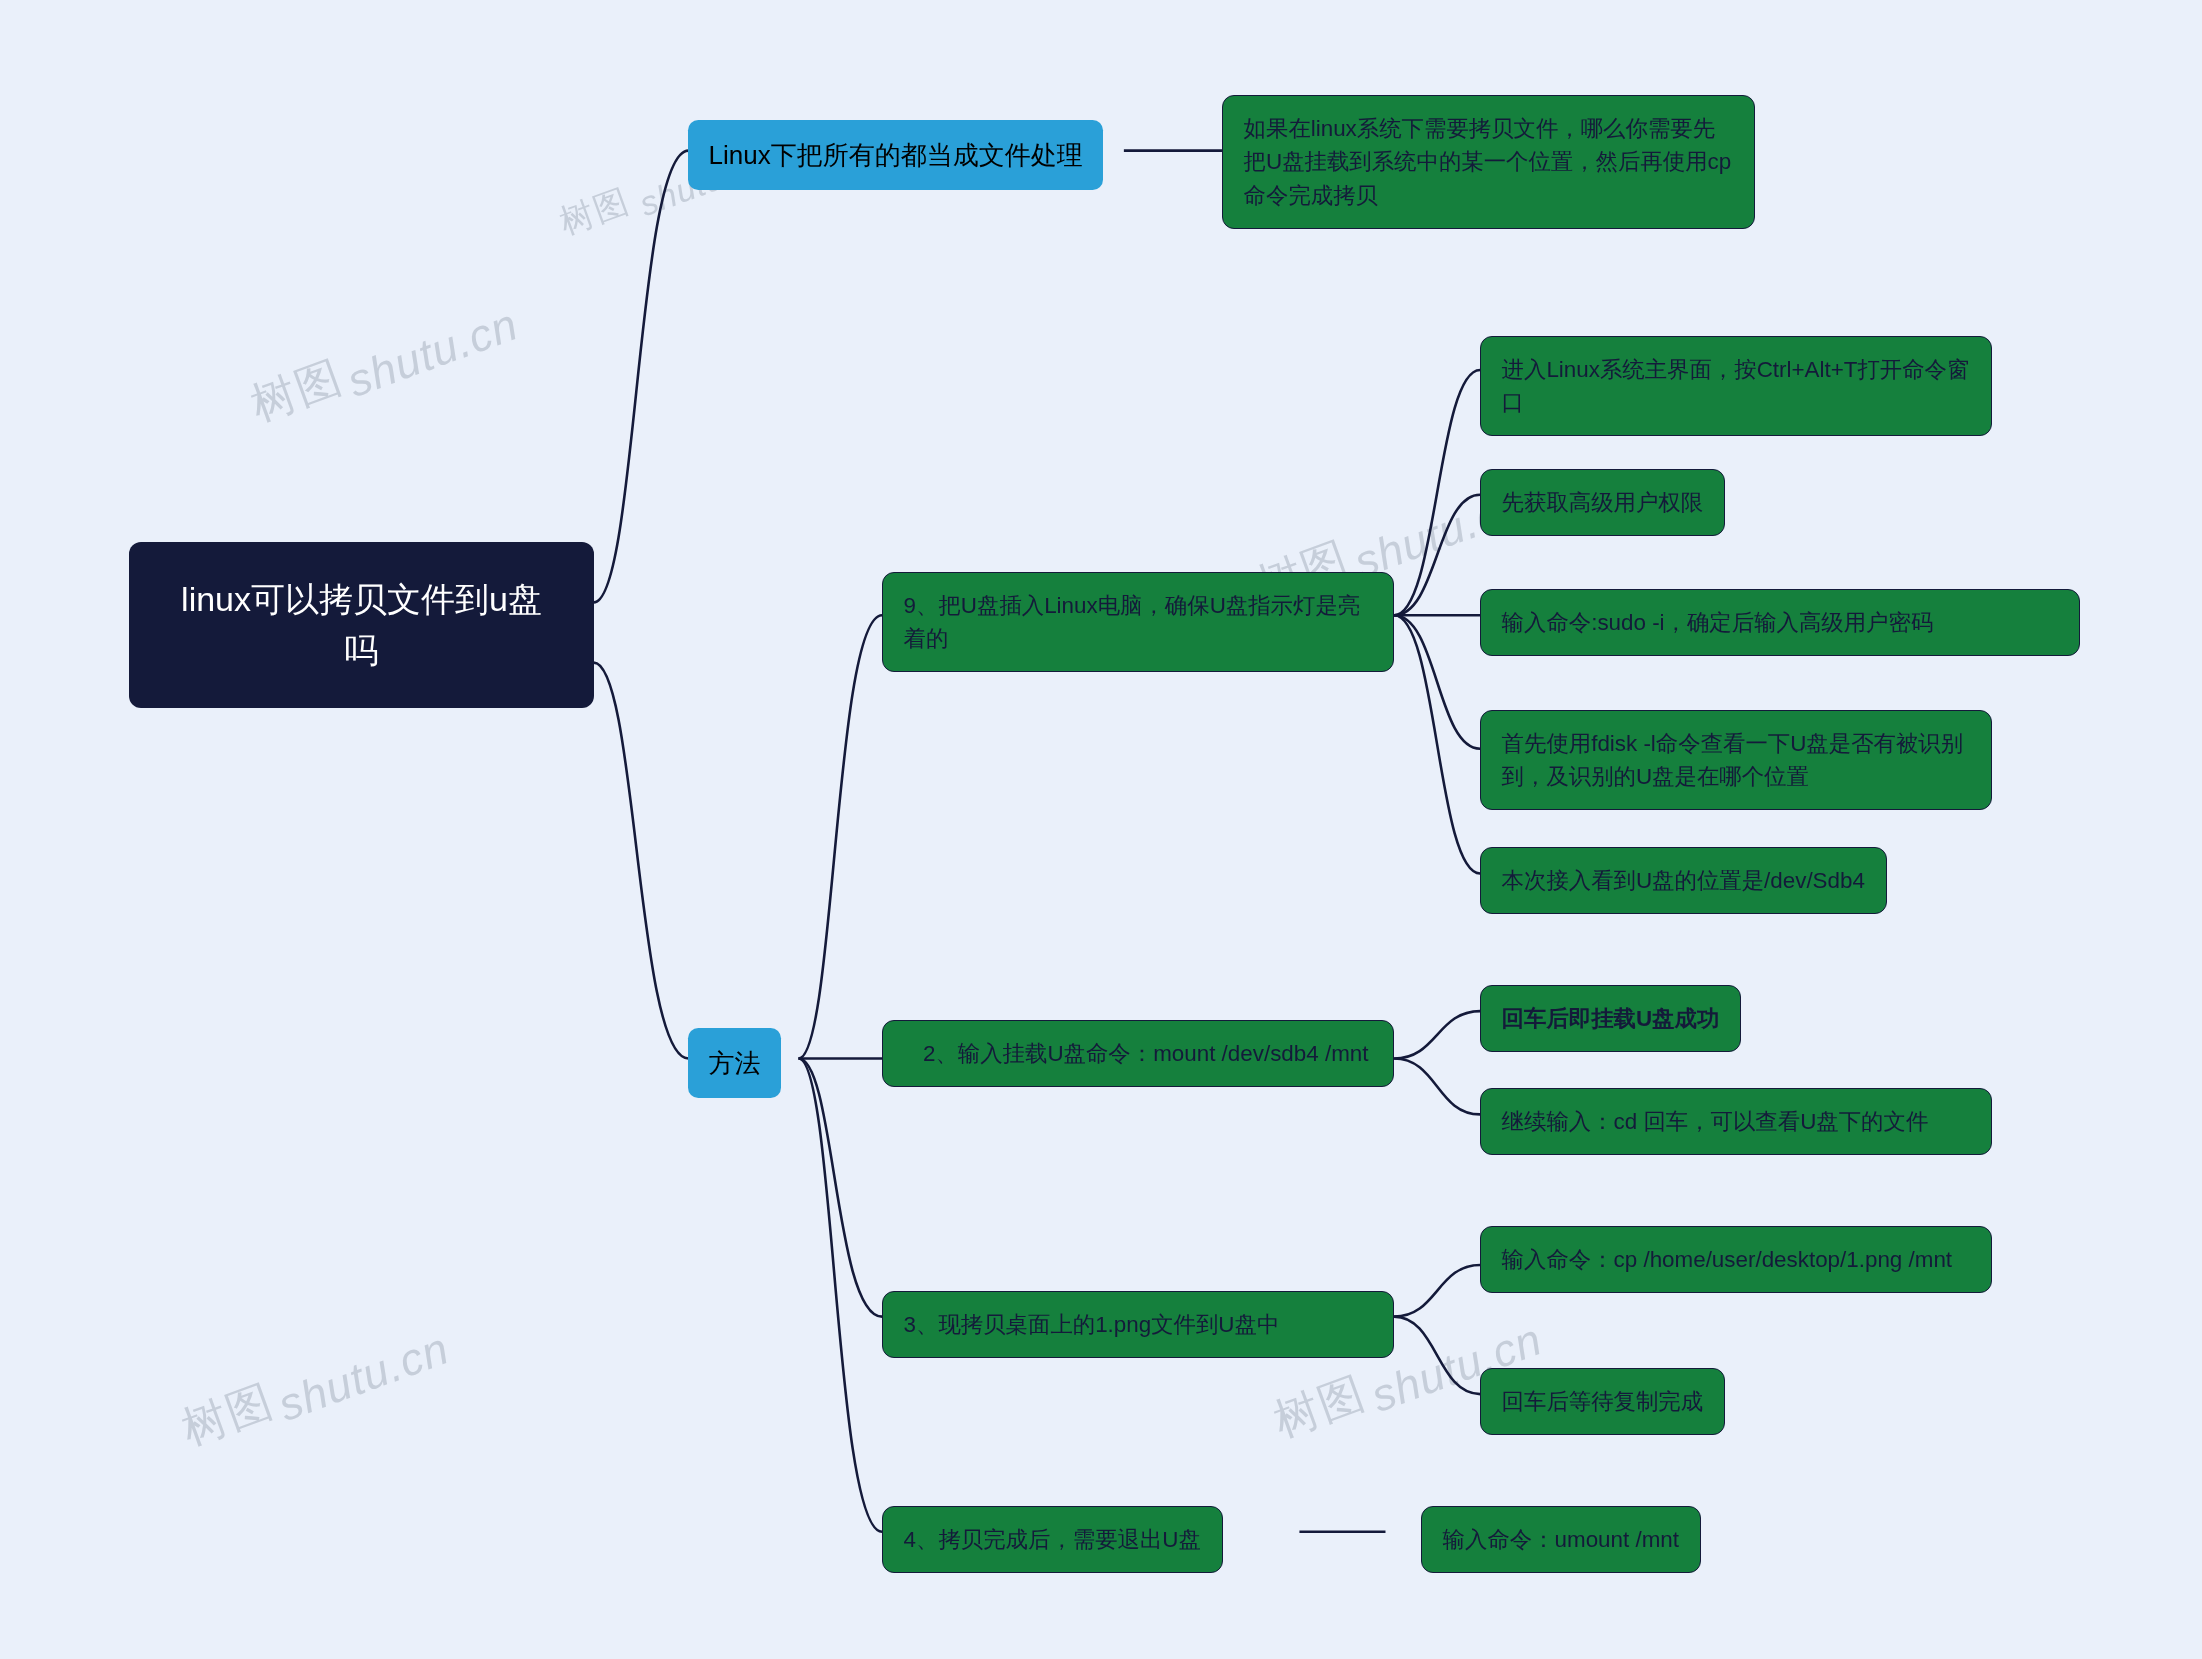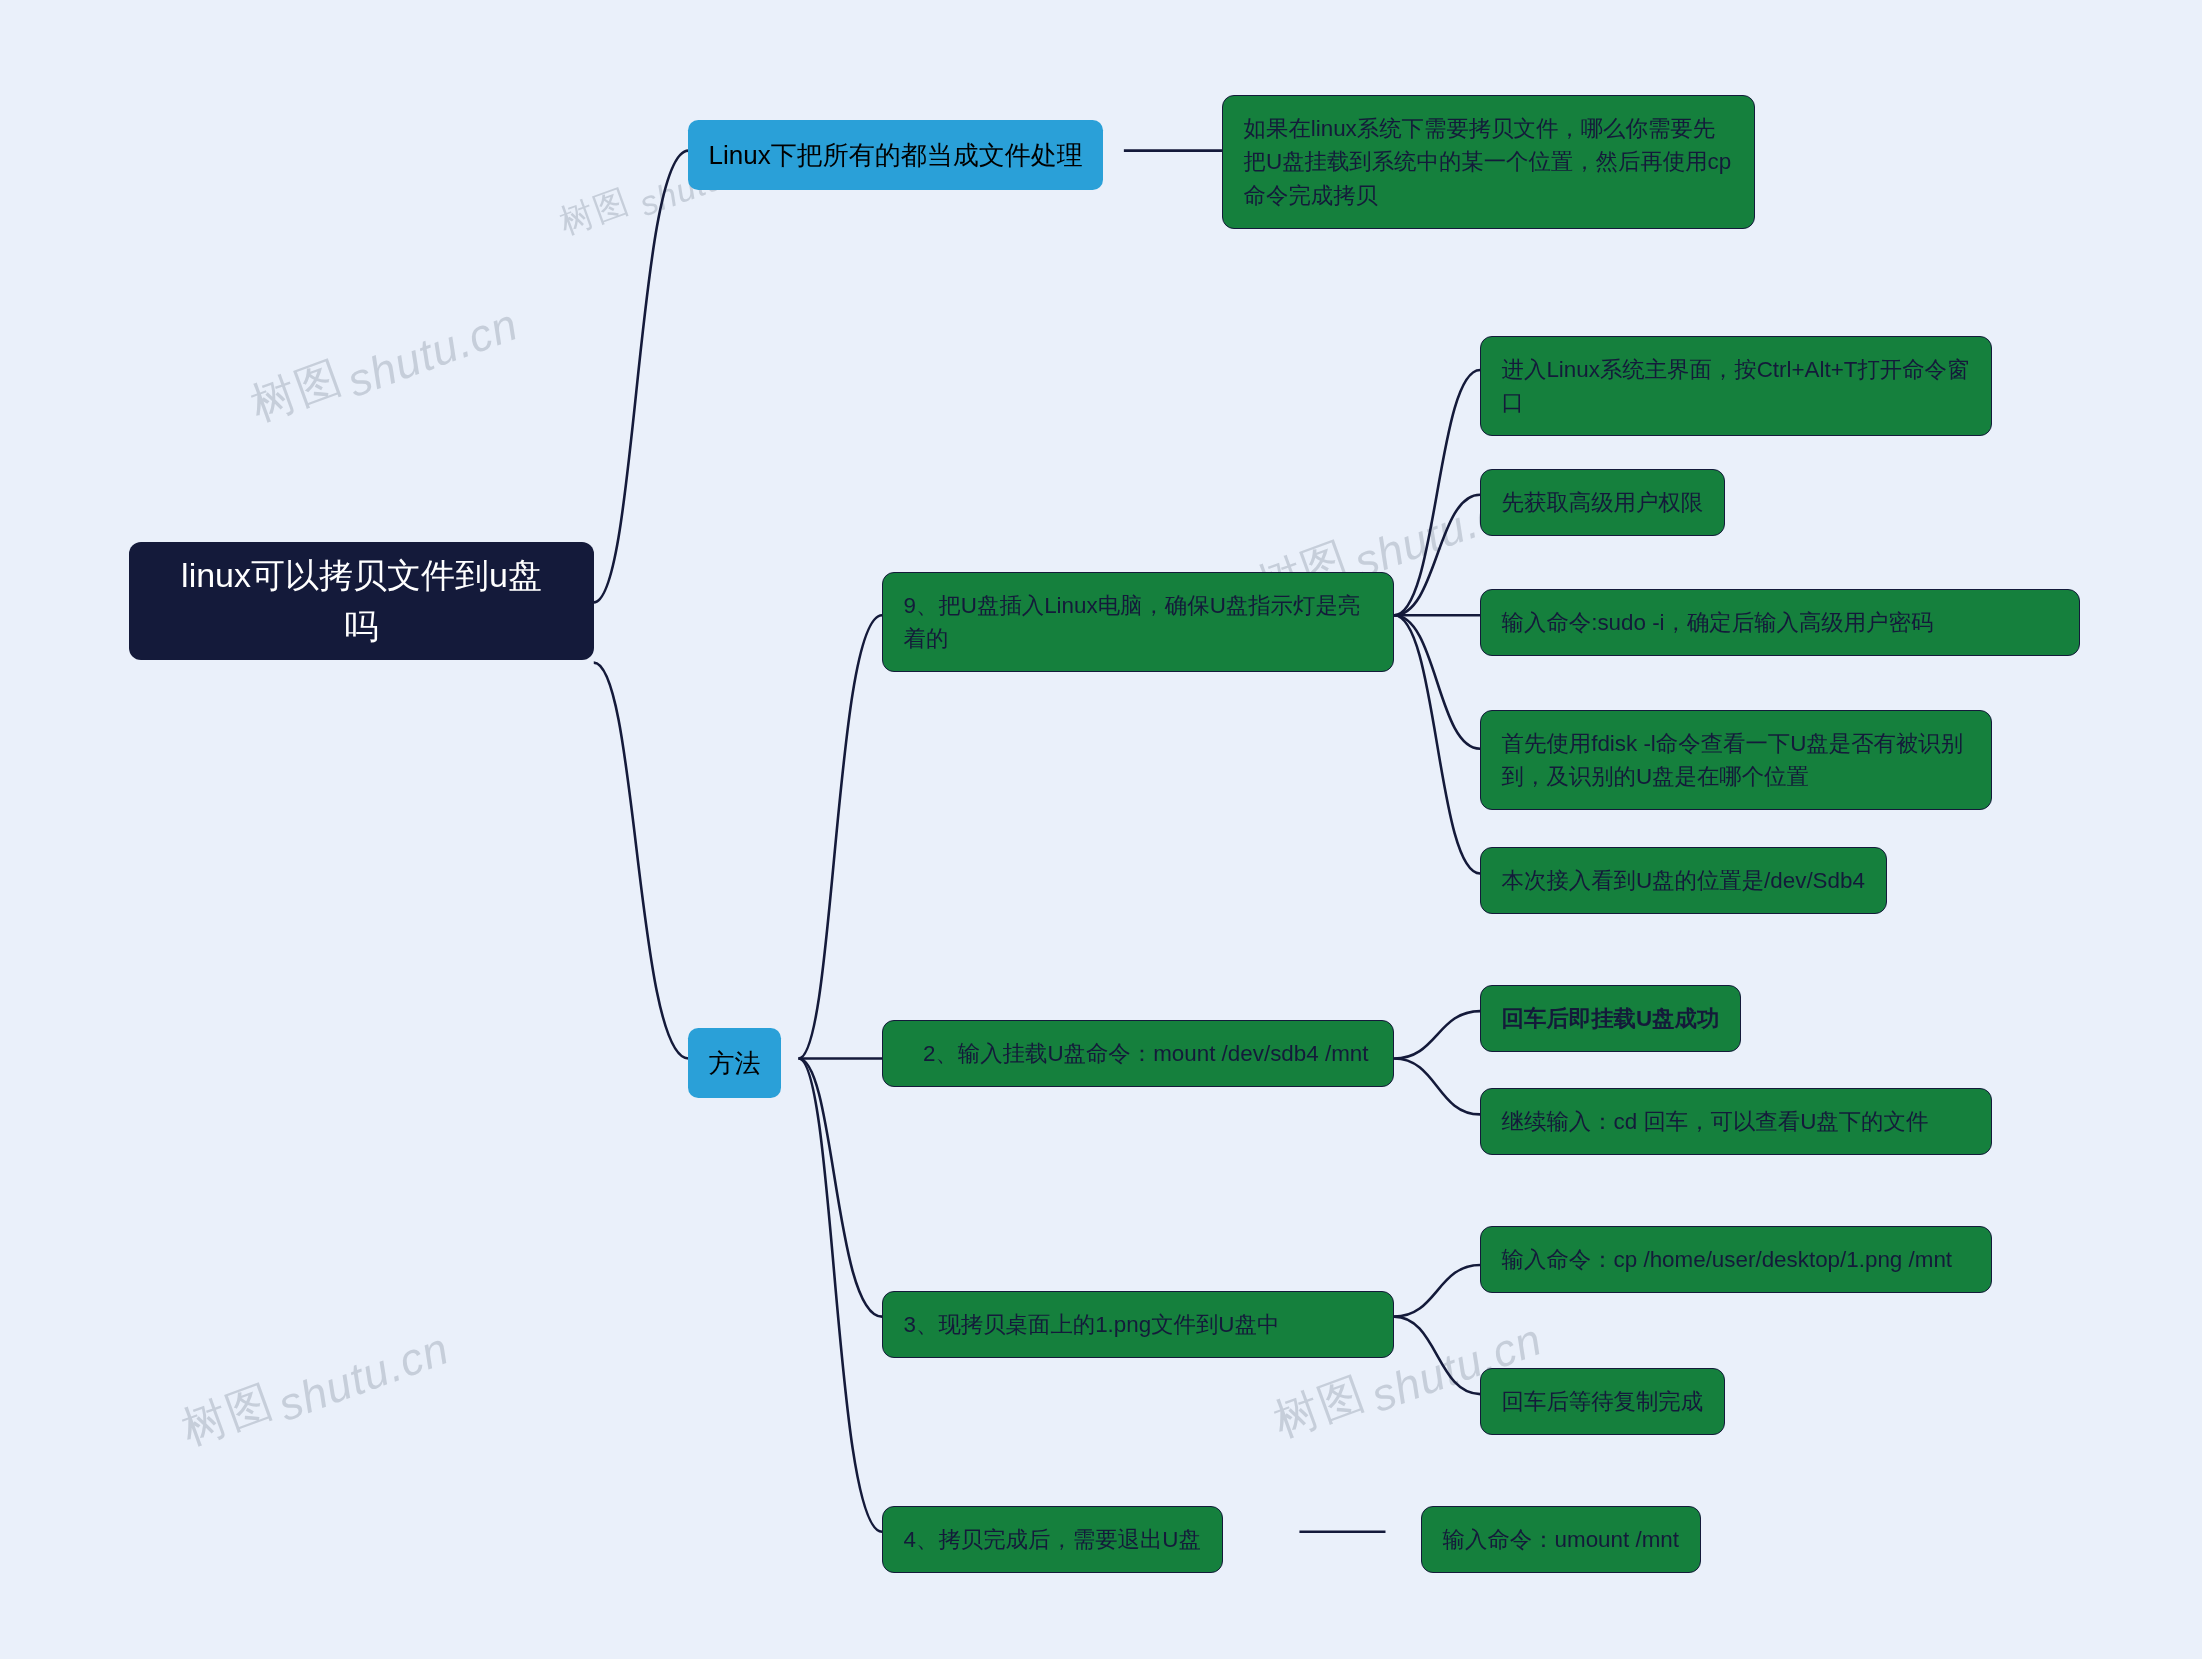--- a/index.html
+++ b/index.html
@@ -19,21 +19,21 @@
     padding: 15.5px 20.6px;
     line-height: 1.5;
   }
   .root {
     background: #141a3a;
     color: #fff;
     font-size: 34px;
     text-align: center;
     justify-content: center;
     border-radius: 12px;
-    padding: 8px 26px;
+    padding: 32px 26px;
     flex-direction: column;
   }
   .blue-fill {
     background: #2aa0d8;
     color: #000000;
     font-size: 26px;
     border-radius: 10.3px;
   }
   .outline {
     background: #15803d;

